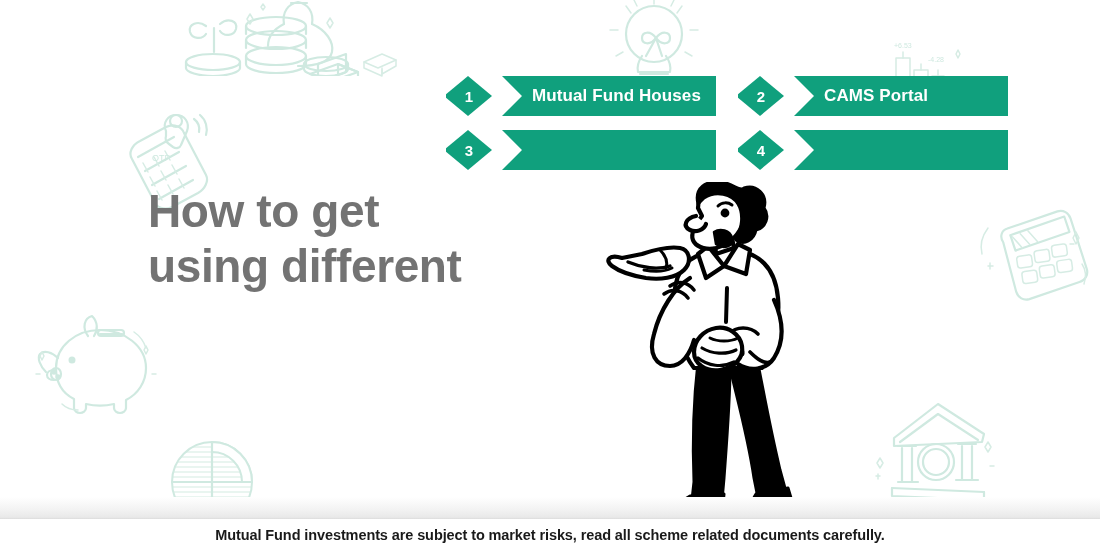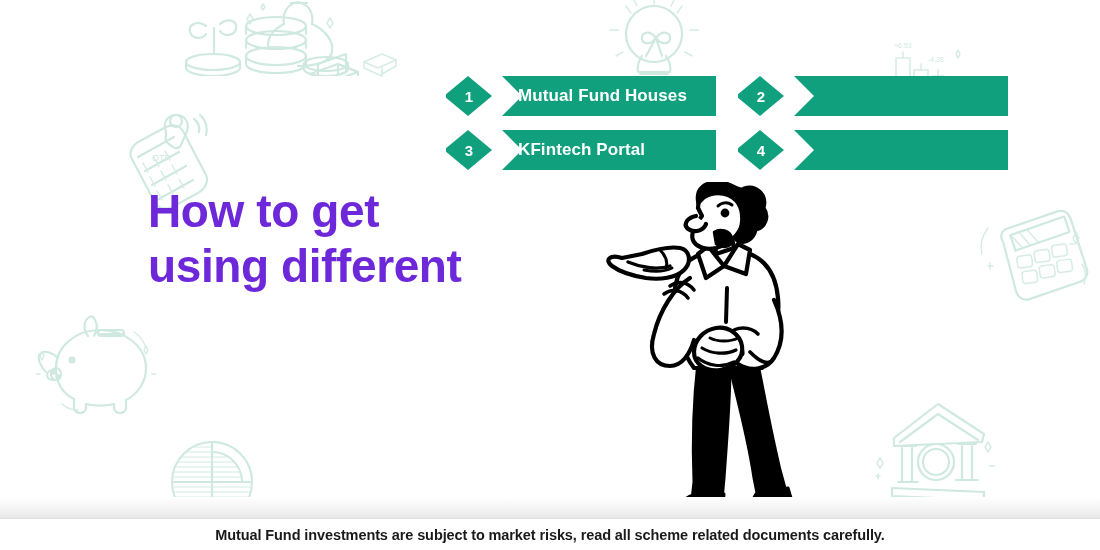--- a/index.html
+++ b/index.html
@@ -21,34 +21,34 @@
   
   #chips{position:absolute;left:446px;top:76px;width:562px;height:100px;}
   .chip{position:absolute;height:40px;display:block;}
   .chip .chipsvg{position:absolute;left:0;top:0;}
   .chip .num{
     position:absolute;left:0;top:0;width:46px;height:40px;
     display:flex;align-items:center;justify-content:center;
     color:#ffffff;font-size:15px;font-weight:bold;letter-spacing:.2px;
   }
   .chip .lbl{
-    position:absolute;left:72px;top:0;height:40px;
+    position:absolute;left:86px;top:0;height:40px;
     display:flex;align-items:center;
     color:#ffffff;font-size:17px;font-weight:bold;letter-spacing:.1px;
     white-space:nowrap;
   }
   .chip-1{left:0px;  top:0px;  width:270px;}
   .chip-2{left:292px;top:0px;  width:270px;}
   .chip-3{left:0px;  top:54px; width:270px;}
   .chip-4{left:292px;top:54px; width:270px;}
 
   
   #headline{
     position:absolute;left:148px;top:184px;width:420px;
-    color:#6d28d9;
+    color:#737373;
     font-size:46px;line-height:55px;font-weight:bold;
     letter-spacing:-0.4px;
   }
   #headline .hl-line{display:block;white-space:nowrap;}
 
   
   #character{position:absolute;left:598px;top:182px;width:210px;height:335px;}
 
   
   #bottom-strip{
@@ -307,29 +307,29 @@
       <span class="num">1</span>
       <span class="lbl">Mutual Fund Houses</span>
     </div>
 
     <div class="chip chip-2">
       <svg class="chipsvg" width="270" height="40" viewBox="0 0 270 40">
         <polygon points="22,0 46,20 22,40 -2,20" fill="#10a07d"></polygon>
         <polygon points="56,0 76,20 56,40 270,40 270,0" fill="#10a07d"></polygon>
       </svg>
       <span class="num">2</span>
+      <span class="lbl">CAMS Portal</span>
     </div>
 
     <div class="chip chip-3">
       <svg class="chipsvg" width="270" height="40" viewBox="0 0 270 40">
         <polygon points="22,0 46,20 22,40 -2,20" fill="#10a07d"></polygon>
         <polygon points="56,0 76,20 56,40 270,40 270,0" fill="#10a07d"></polygon>
       </svg>
       <span class="num">3</span>
-      <span class="lbl">KFintech Portal</span>
     </div>
 
     <div class="chip chip-4">
       <svg class="chipsvg" width="270" height="40" viewBox="0 0 270 40">
         <polygon points="22,0 46,20 22,40 -2,20" fill="#10a07d"></polygon>
         <polygon points="56,0 76,20 56,40 270,40 270,0" fill="#10a07d"></polygon>
       </svg>
       <span class="num">4</span>
     </div>
 

